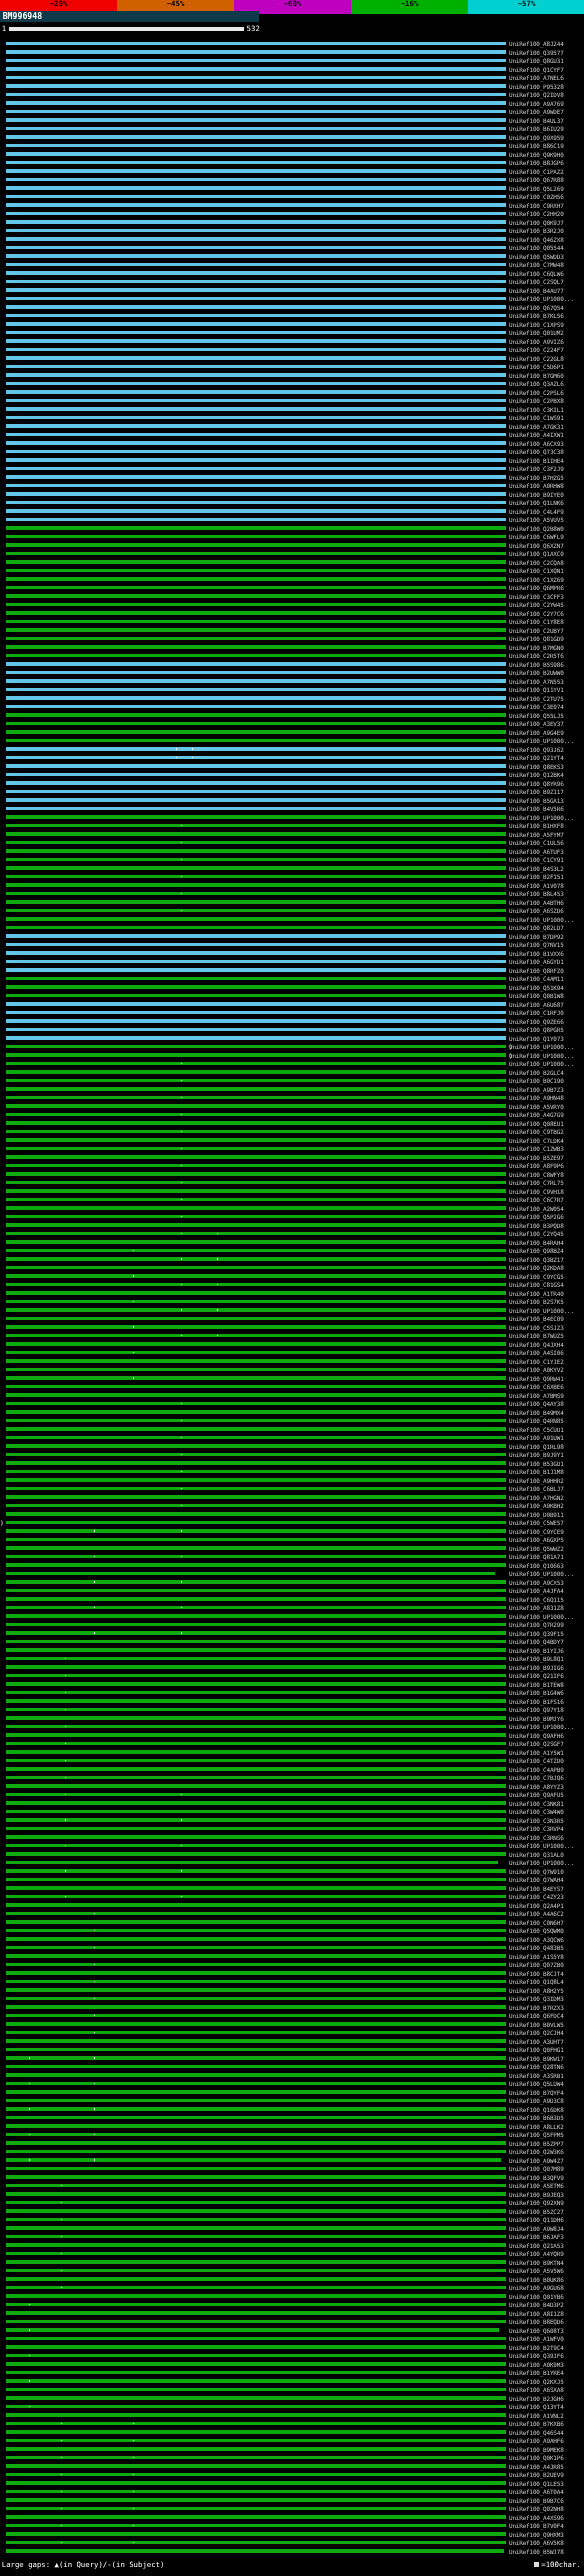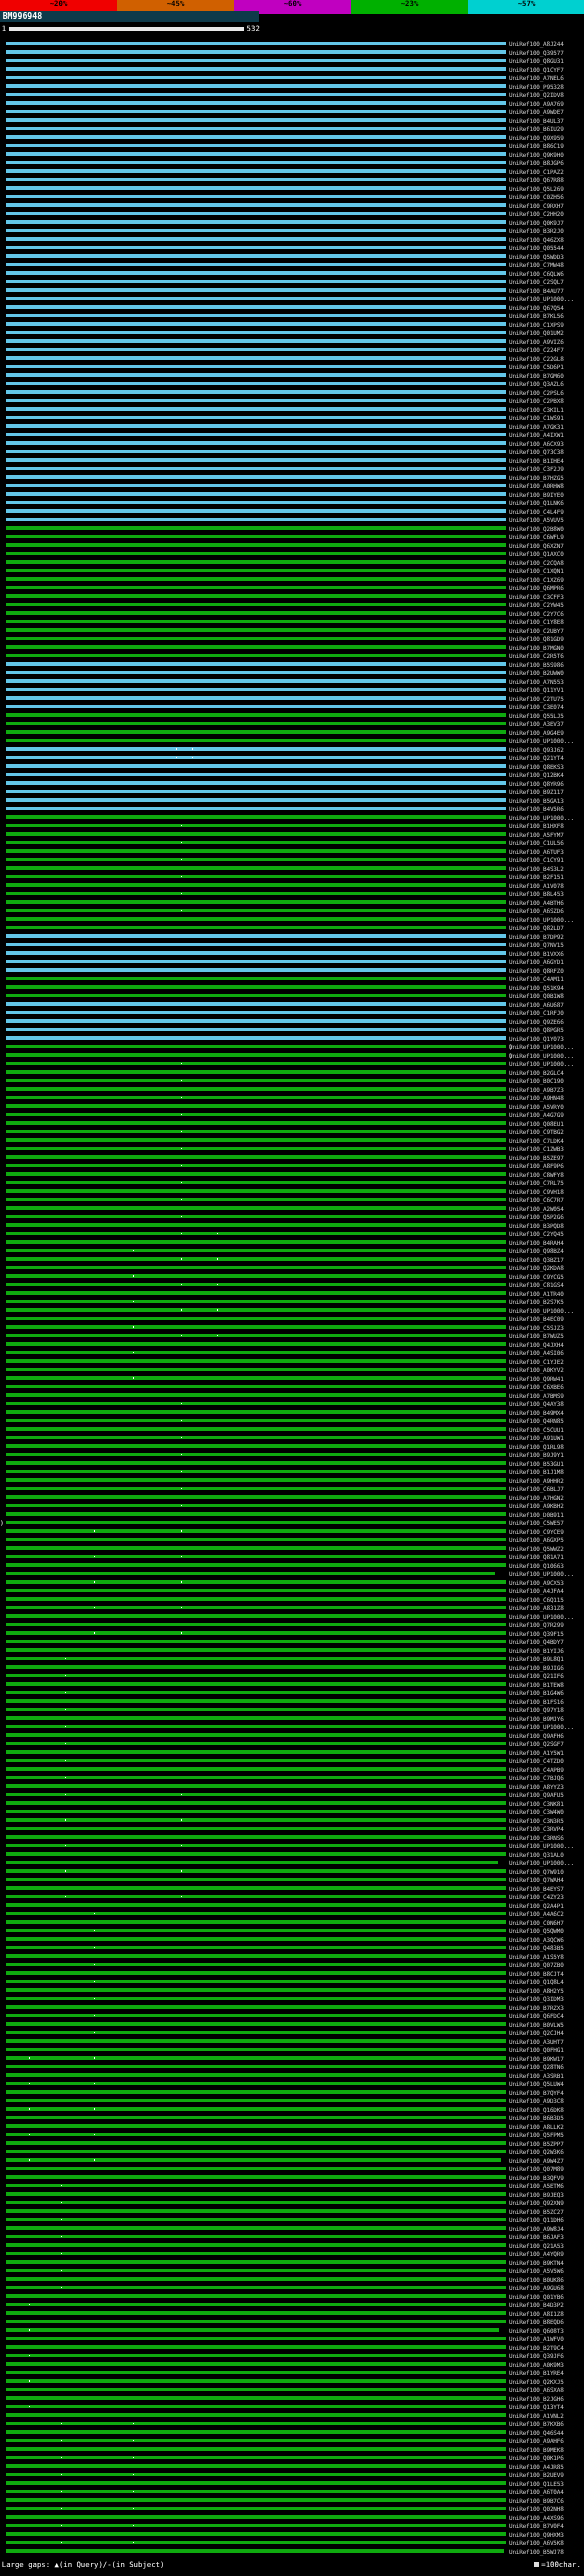--- a/index.html
+++ b/index.html
@@ -40,21 +40,21 @@
     <div class="seg" style="background: rgb(240, 0, 0);">
       <span>~20%</span>
       </div>
     <div class="seg" style="background: rgb(208, 96, 0);">
       <span>~45%</span>
       </div>
     <div class="seg" style="background: rgb(192, 0, 192);">
       <span>~60%</span>
       </div>
     <div class="seg" style="background: rgb(0, 176, 0);">
-      <span>~23%</span>
+      <span>~16%</span>
       </div>
     <div class="seg" style="background: rgb(0, 208, 208);">
       <span>~57%</span>
       </div>
   </div>
 
   <div class="qhead" style="background: rgb(14, 58, 74);">BM996948</div>
 
   <div class="qruler">
     <span>1</span>

